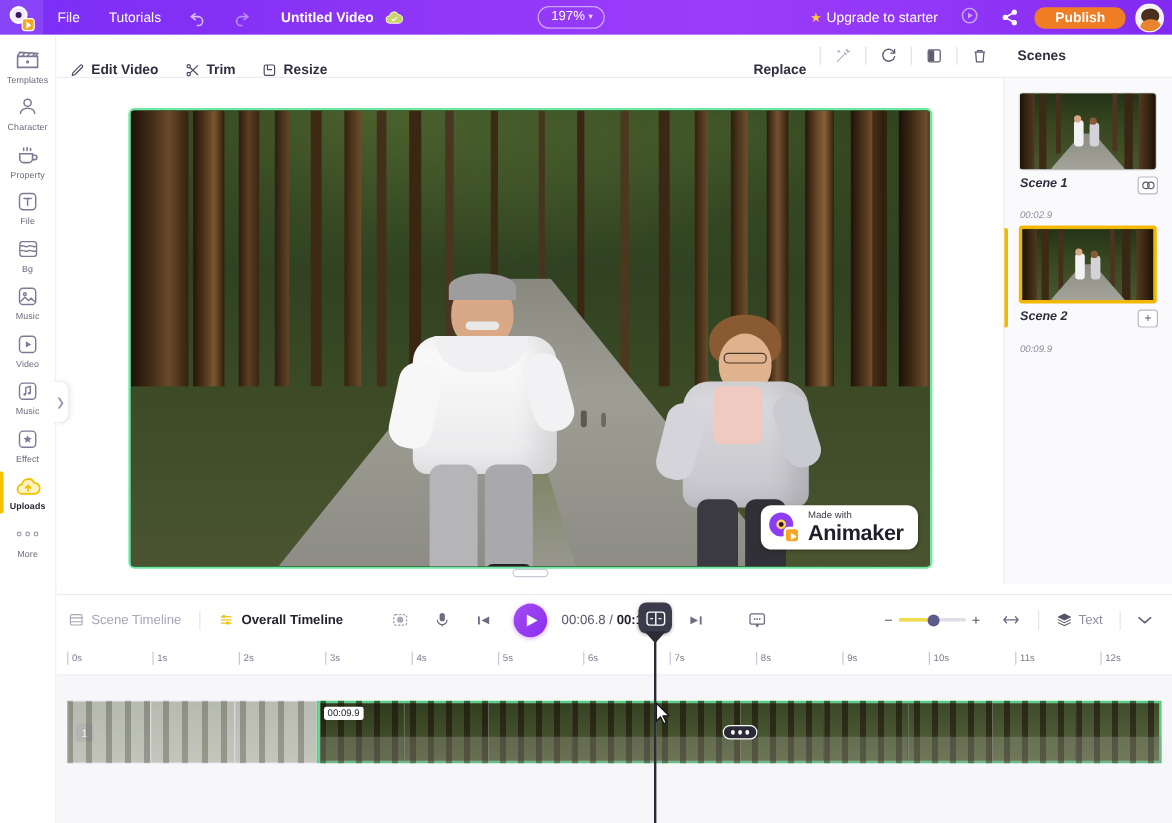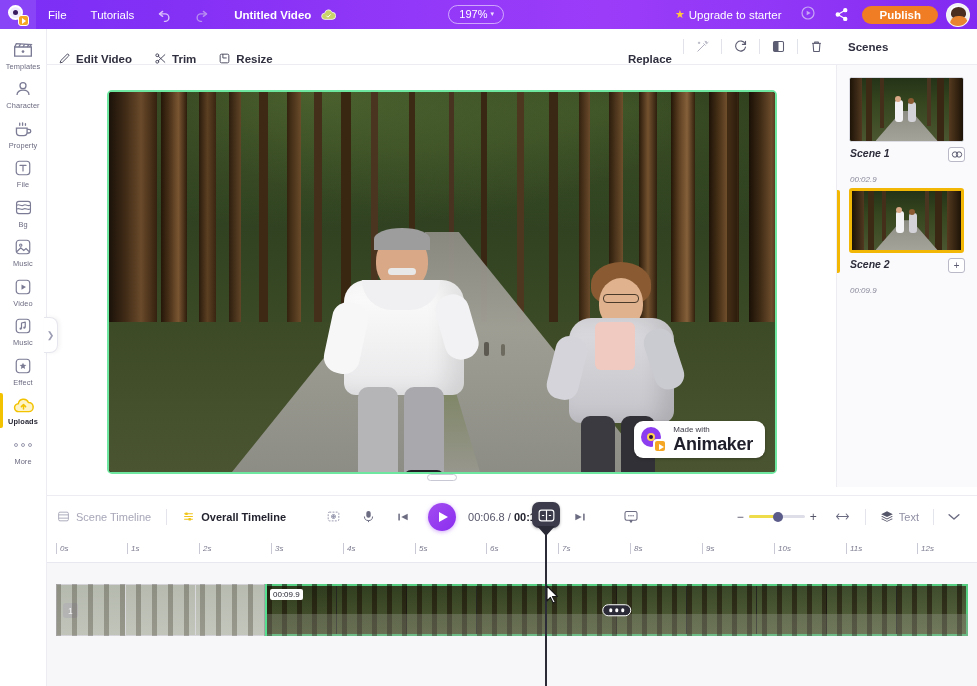--- a/index.html
+++ b/index.html
@@ -205,21 +205,21 @@
   .tl-right { margin-left:auto; display:flex; align-items:center; padding-right:10px;}
   .zoom-slider { display:flex;align-items:center;gap:5px; padding:0 8px;}
   .zs-track { width:56px;height:3px;border-radius:2px;background:#dedee8; position:relative; cursor:pointer;}
   .zs-fill { position:absolute;left:0;top:0;height:3px;width:28px;background:#eedc4b;border-radius:2px;}
   .zs-knob { position:absolute;left:24px;top:-3.5px;width:10px;height:10px;border-radius:50%;background:#5c5c8a;}
   .zs-pm { color:#55556a; font-size:12px; cursor:pointer; }
   .layer-btn { display:flex;align-items:center;gap:5px;font-size:11px;color:#8f8fa4;padding:0 9px;cursor:pointer;}
 
   .ruler {
     position:absolute; left:47px; top:537px; width:930px; height:26px;
-    background:#fff; border-bottom:1px solid #e8e8f0;font-style:italic;
+    background:#fff; border-bottom:1px solid #e8e8f0;
   }
   .tick { position:absolute; top:6px; font-size:8px; color:#7b7b90; padding-left:3px; border-left:1px solid #c9c9d6; height:11px; line-height:11px;}
 
   .track-area {
     position:absolute; left:47px; top:563px; width:930px; height:123px; background:#f7f7fa;
   }
   .track-row { position:absolute; left:9px; top:21px; height:52px; display:flex; }
   .clip { position:relative; display:flex; height:52px; }
   .clip.ghost { opacity:.35; border:1px solid #a8a8b8; }
   .clip.active { border:2px solid #55e08f; }

